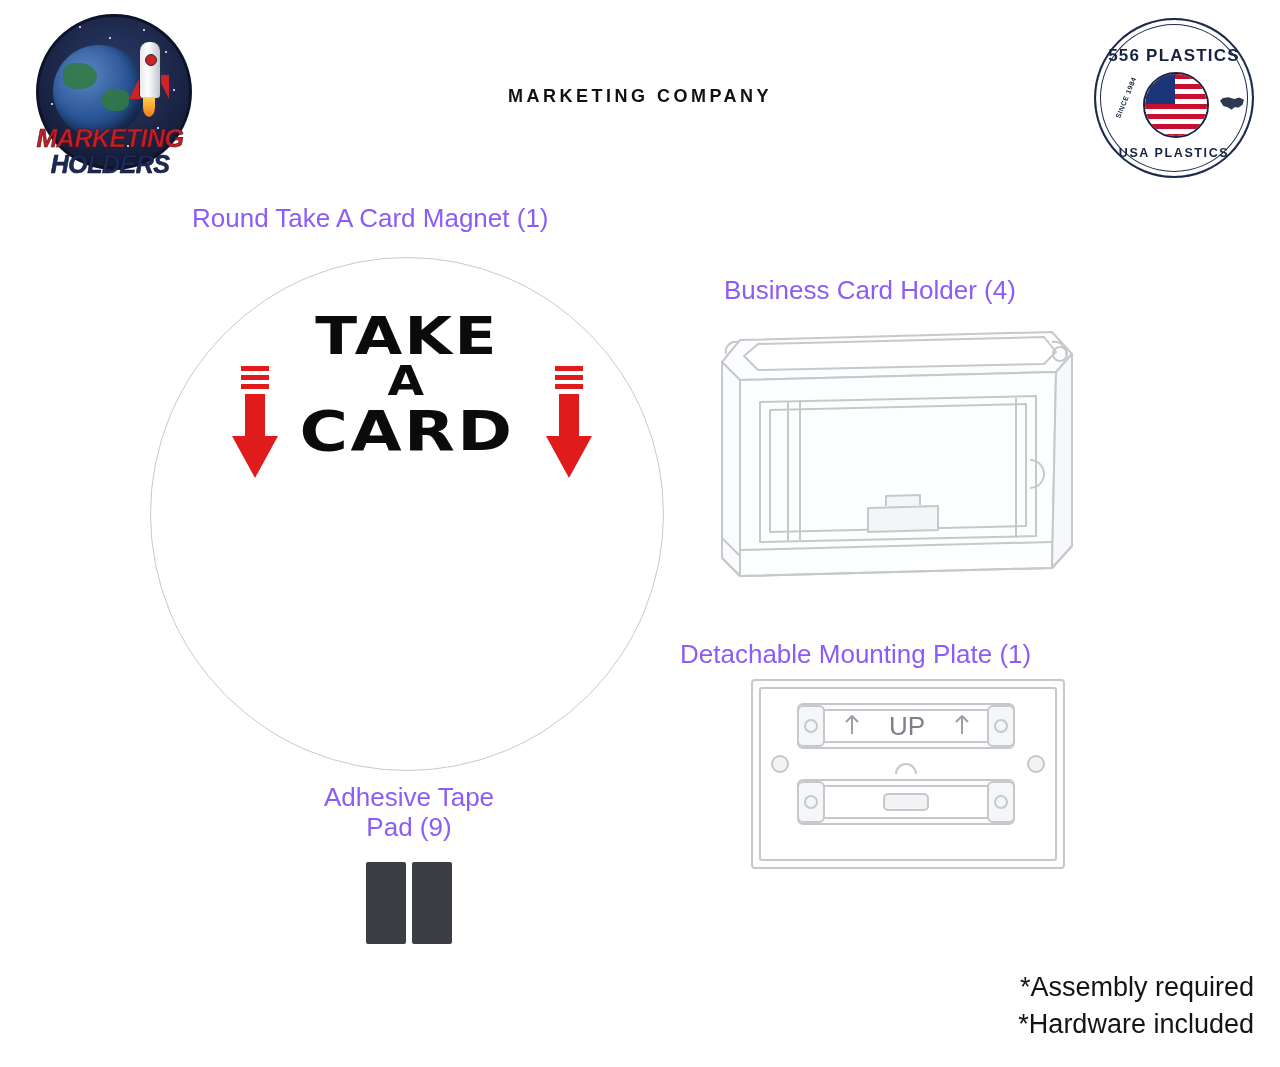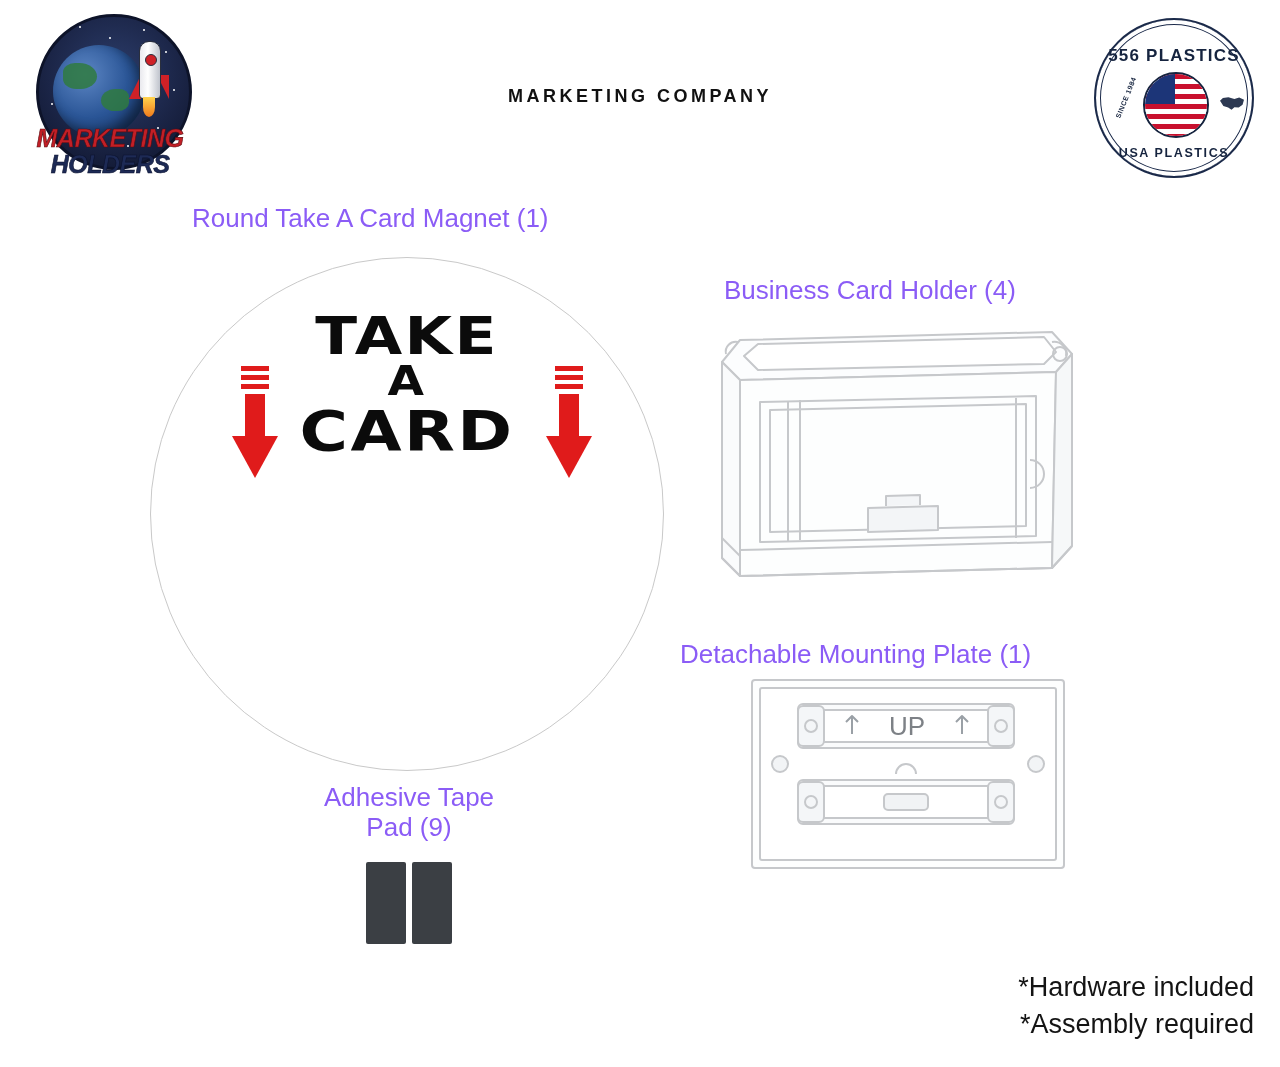--- a/index.html
+++ b/index.html
@@ -502,15 +502,15 @@
 </svg>
 
 <div class="label" id="label-tape">Adhesive Tape
 Pad (9)</div>
 <div class="tape-group">
   <div class="tape-pad p1"></div>
   <div class="tape-pad p2"></div>
 </div>
 
 <div class="footnotes">
+  <div>*Assembly required</div>
   <div>*Hardware included</div>
-  <div>*Assembly required</div>
 </div>
 
 </body></html>

